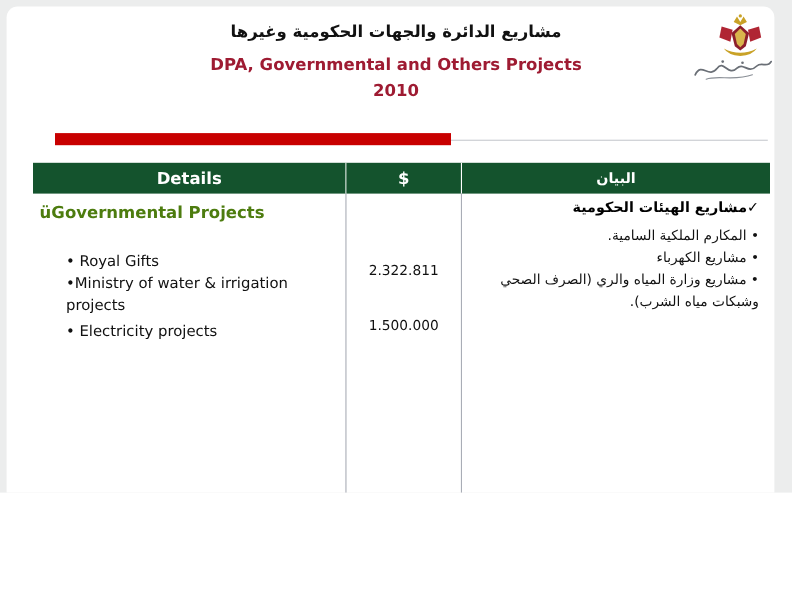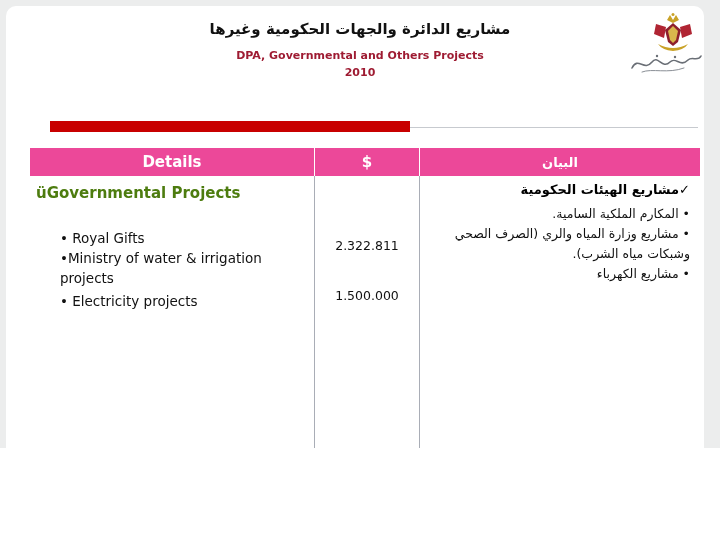--- a/index.html
+++ b/index.html
@@ -14,37 +14,37 @@
     border-radius:10px 10px 24px 44px;
   }
   
   .title-ar {
     position:absolute; top:20px; left:80px; width:560px;
     text-align:center; font-weight:bold; font-size:15px; color:#111;
     direction:rtl;
   }
   .title-en {
     position:absolute; top:48px; left:80px; width:560px;
-    text-align:center; font-weight:bold; font-size:11px;
+    text-align:center; font-weight:bold; font-size:15px;
     color:#9e1b32; line-height:1.5;
   }
   
   .logo {position:absolute; right:24px; top:12px; width:46px; height:42px;}
   .signature {position:absolute; right:16px; top:50px; width:76px; height:26px;}
   
   .accent-line {position:absolute; left:50px; top:127px; width:648px; height:1px; background:#c7cacf;}
   .accent-bar {position:absolute; left:50px; top:121px; width:360px; height:11px; background:#c80000;}
   
   .table {
     position:absolute; left:30px; top:148px; width:670px; height:342px;
     border-bottom:1px solid #a9adb6;
   }
   .thead {display:grid; grid-template-columns:285px 105px 1fr; height:28px;}
   .th {
-    box-sizing:border-box; background:#ec4899; color:#fff;
+    box-sizing:border-box; background:#14532d; color:#fff;
     display:flex; align-items:center; justify-content:center;
     font-weight:bold; border-right:1px solid #ffffff;
   }
   .th-details {font-size:15px;}
   .th-amount {font-size:15px;}
   .th-statement {font-size:13px; border-right:none;}
   .tbody {display:grid; grid-template-columns:285px 105px 1fr; height:314px;}
   .col {box-sizing:border-box;}
   .col-details {border-right:1px solid #a9adb6; padding:8px 4px 0 6px; position:relative;}
   .col-amount  {border-right:1px solid #a9adb6; position:relative;}
@@ -113,22 +113,22 @@
         </div>
       </div>
       <div class="col col-amount">
         <div class="amount a1">2.322.811</div>
         <div class="amount a2">1.500.000</div>
       </div>
       <div class="col col-statement">
         <div class="section-ar">✓مشاريع الهيئات الحكومية</div>
         <div class="bullets-ar">
           <div>• المكارم الملكية السامية.</div>
+          <div>• مشاريع الكهرباء</div>
           <div>• مشاريع وزارة المياه والري (الصرف الصحي وشبكات مياه الشرب).</div>
-          <div>• مشاريع الكهرباء</div>
         </div>
       </div>
     </div>
   </div>
 
   <div class="vline-1"></div>
   <div class="vline-2"></div>
 </div>
 
 </body></html>

